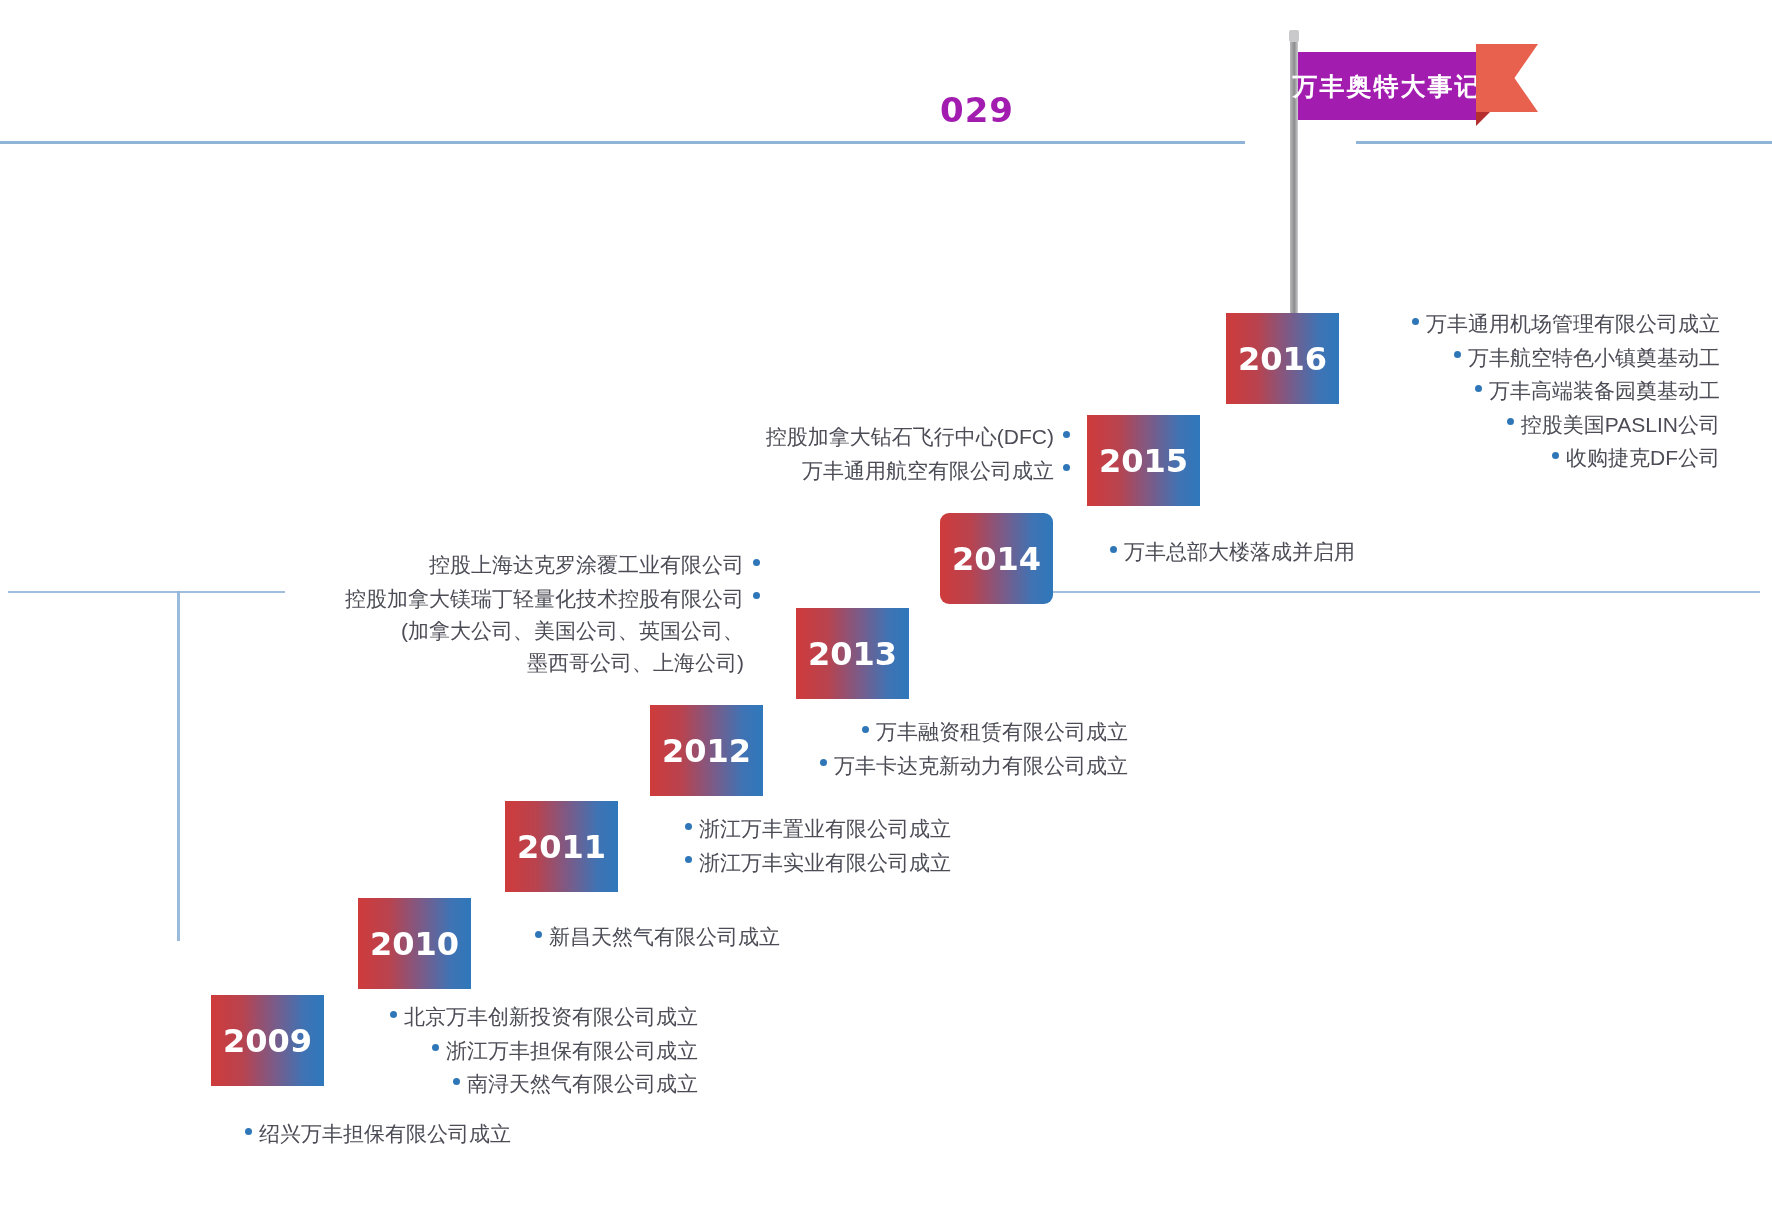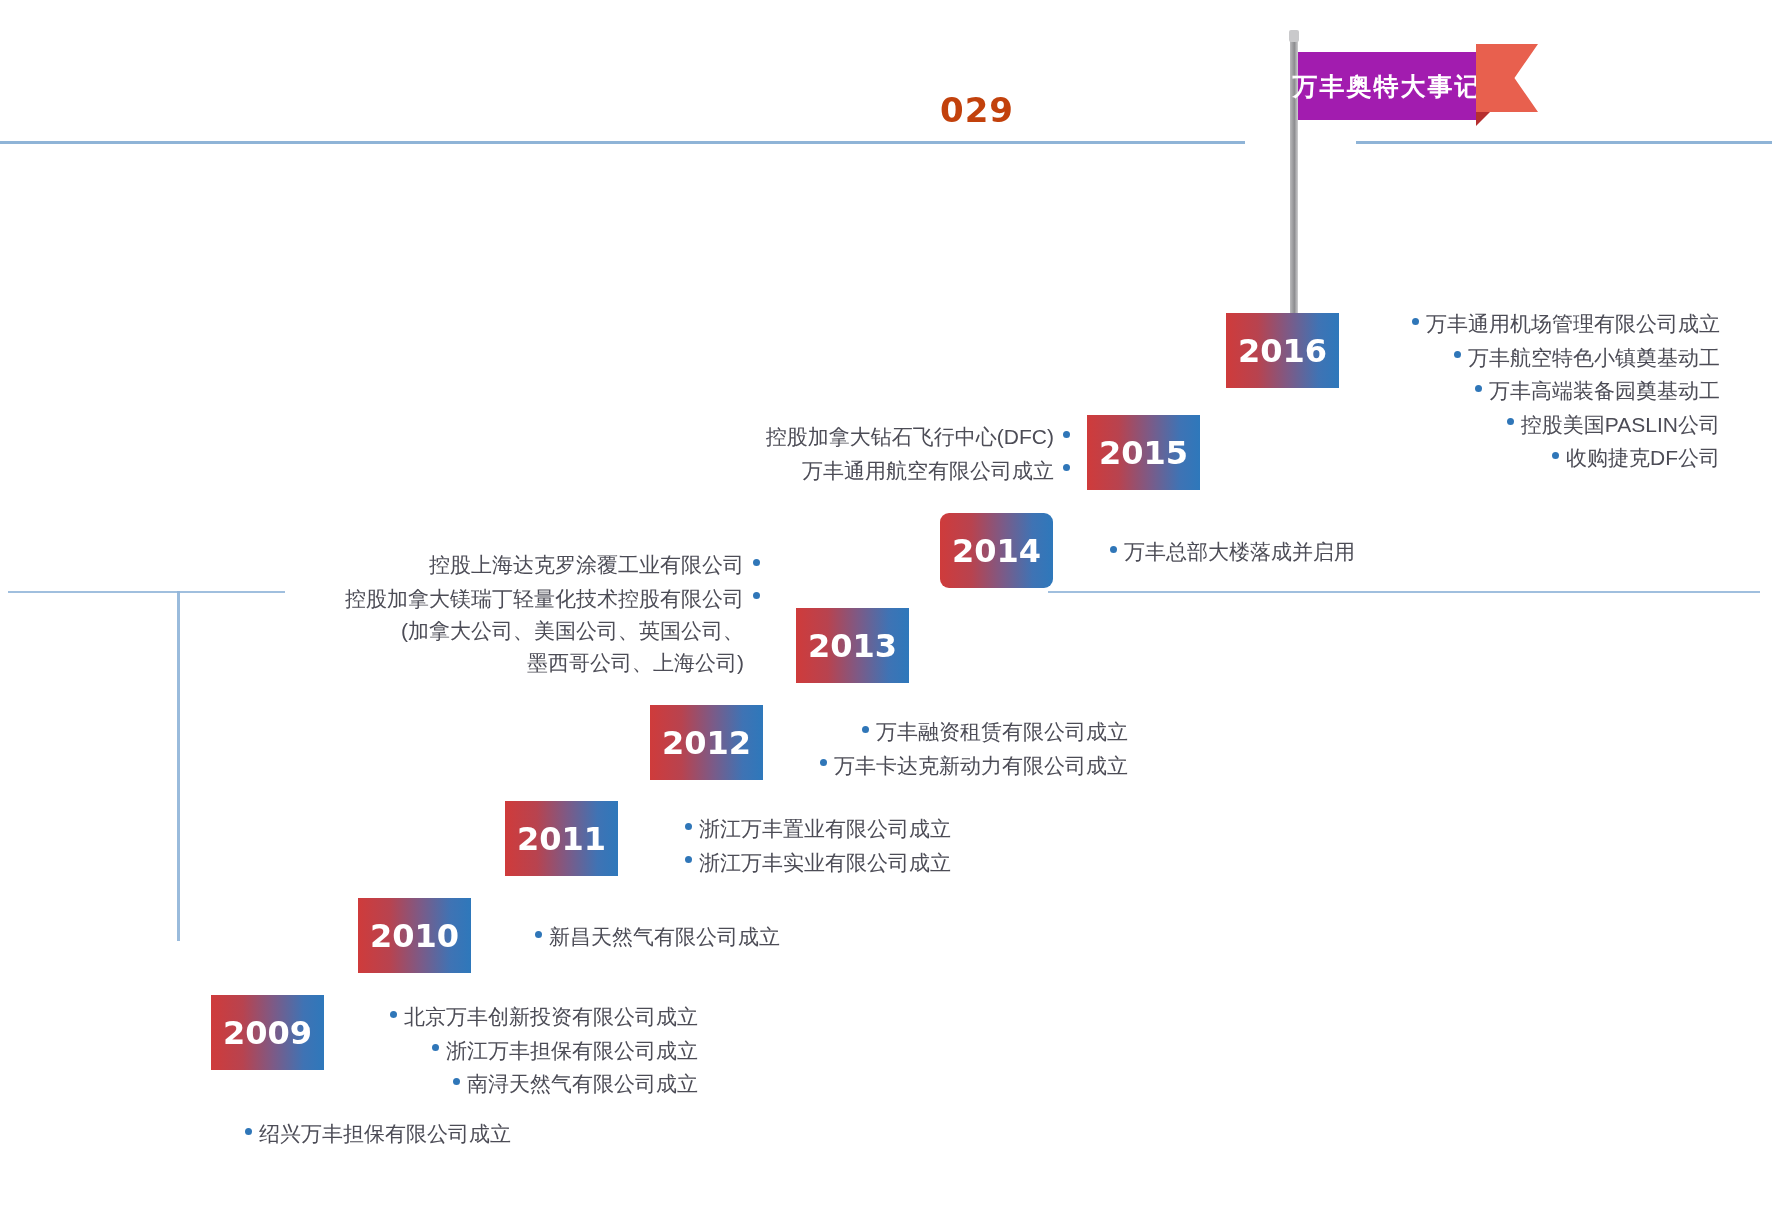--- a/index.html
+++ b/index.html
@@ -14,21 +14,21 @@
   #stage{position:absolute;left:0;top:0;width:1772px;height:1218px;}
 
   
   .rule{position:absolute;height:3px;background:#7ba7d0;opacity:.85;}
   .rule.thin{height:2px;background:#8fb4d8;}
   .vrule{position:absolute;width:3px;background:#8fb4d8;opacity:.9;}
 
   
   .page-num{
     position:absolute;
-    font-size:34px;font-weight:bold;color:#c2410c;
+    font-size:34px;font-weight:bold;color:#a21caf;
     letter-spacing:1px;
     font-family:"DejaVu Sans",sans-serif;
   }
 
   
   .flag-wrap{position:absolute;left:1290px;top:30px;width:300px;height:120px;}
   .flag-pole{
     position:absolute;left:0;top:8px;width:8px;height:278px;
     background:linear-gradient(to right,#b9b9bb,#8d8d90 55%,#cfcfd1);
     border-radius:2px;
@@ -53,21 +53,21 @@
     clip-path:polygon(0 0,100% 0,0 100%);
   }
   .flag-text{
     color:#ffffff;font-size:25px;font-weight:bold;letter-spacing:2px;
     white-space:nowrap;
   }
 
   
   .year-block{
     position:absolute;
-    width:113px;height:75px;
+    width:113px;height:91px;
     background:linear-gradient(to right,#cf3b3b 0%,#b8434f 28%,#7d5a86 55%,#3f73b4 82%,#2e78bb 100%);
     display:flex;align-items:center;
     box-sizing:border-box;
   }
   .year-block .ylabel{
     color:#ffffff;font-size:32px;font-weight:bold;
     font-family:"DejaVu Sans",sans-serif;
     letter-spacing:0px;width:100%;
   }
   .year-block.align-right .ylabel{text-align:right;padding-right:12px;}

